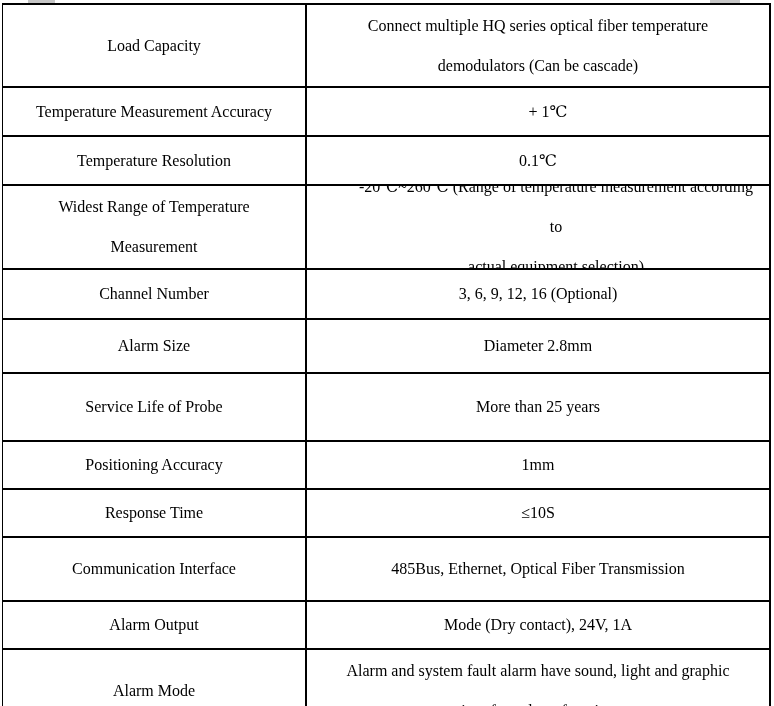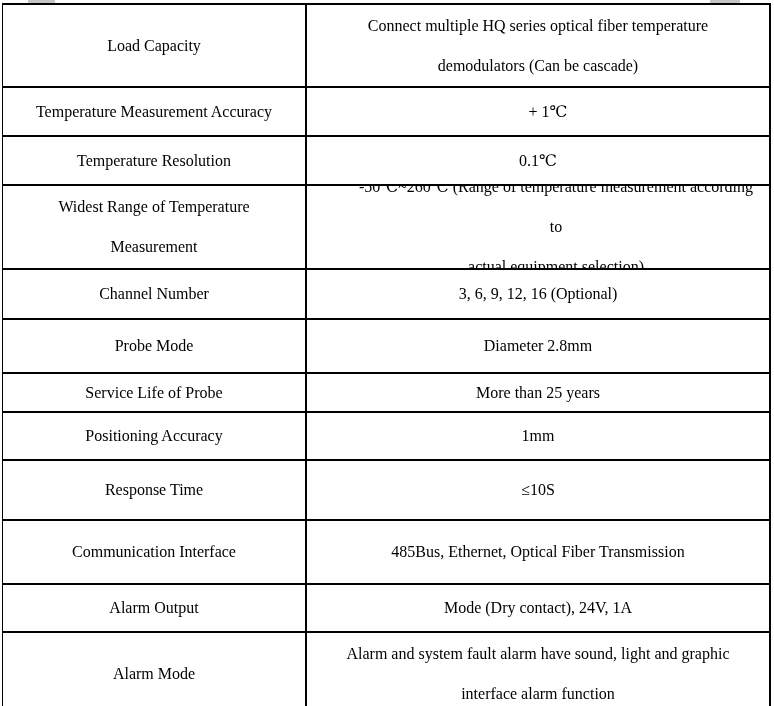--- a/index.html
+++ b/index.html
@@ -63,23 +63,23 @@
   .value {
     flex: 1;
     padding: 0 9px;
   }
   .r0  { height: 83px; }
   .r1  { height: 49px; gap: 20px; }
   .r2  { height: 49px; }
   .r3  { height: 84px; gap: 36px; }
   .r4  { height: 50px; }
   .r5  { height: 54px; }
-  .r6  { height: 39px; }
+  .r6  { height: 68px; }
   .r7  { height: 48px; }
-  .r8  { height: 60px; }
+  .r8  { height: 48px; }
   .r9  { height: 64px; }
   .r10 { height: 48px; }
   .r11 { height: 83px; }
   .r12 { height: 40px; border-bottom: none; }
 </style>
 </head>
 <body>
 
 <div class="screen">
 
@@ -100,31 +100,31 @@
     </div>
 
     <div class="row r2">
       <div class="cell label">Temperature Resolution</div>
       <div class="cell value">0.1℃</div>
     </div>
 
     <div class="row r3">
       <div class="cell label">Widest Range of Temperature
 Measurement</div>
-      <div class="cell value">-50℃~260℃  (Range of temperature measurement according to
+      <div class="cell value">-20℃~260℃  (Range of temperature measurement according to
 actual equipment selection)</div>
     </div>
 
     <div class="row r4">
       <div class="cell label">Channel Number</div>
       <div class="cell value">3, 6, 9, 12, 16 (Optional)</div>
     </div>
 
     <div class="row r5">
-      <div class="cell label">Probe Mode</div>
+      <div class="cell label">Alarm Size</div>
       <div class="cell value">Diameter 2.8mm</div>
     </div>
 
     <div class="row r6">
       <div class="cell label">Service Life of Probe</div>
       <div class="cell value">More than 25 years</div>
     </div>
 
     <div class="row r7">
       <div class="cell label">Positioning Accuracy</div>

